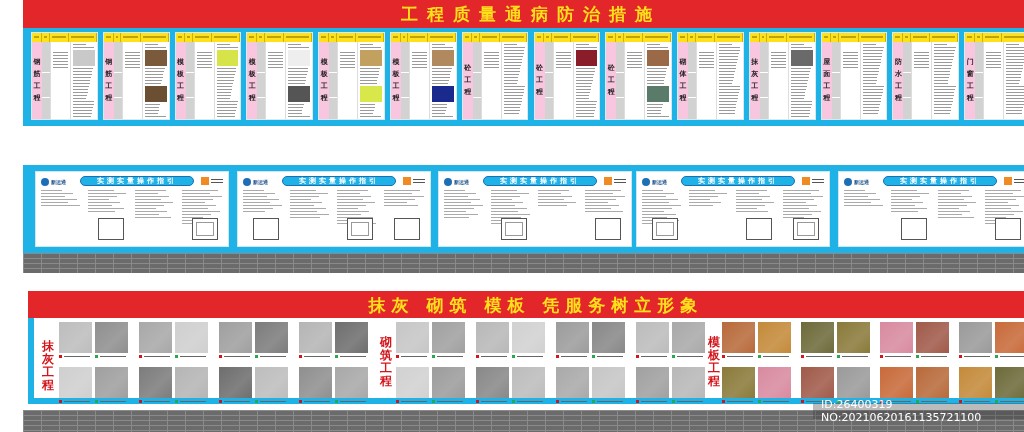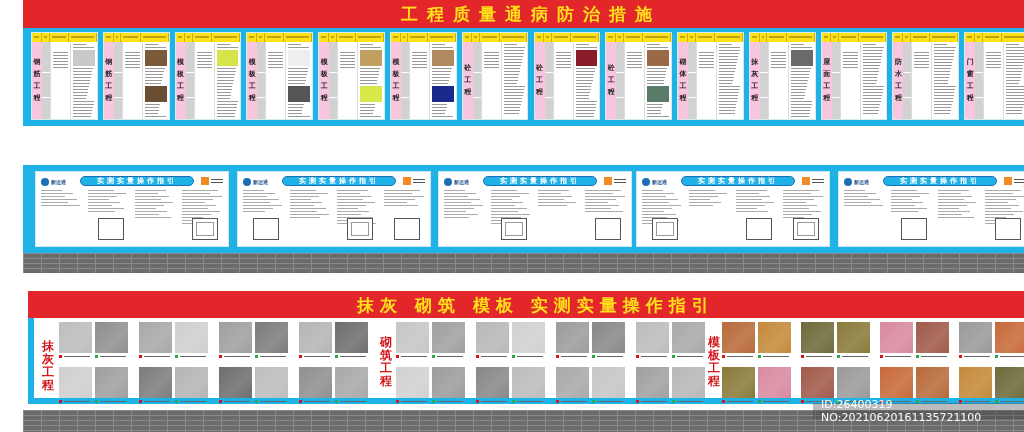--- a/index.html
+++ b/index.html
@@ -1177,21 +1177,21 @@
             <div class="txt" style="width: 79%; background: rgb(170, 170, 170);"></div>
             <div class="txt" style="width: 58%; background: rgb(170, 170, 170);"></div>
             <div class="diagram" style="left: 10px; bottom: 2px; width: 26px; height: 22px;"></div>
           </div>
         </div>
       </div>
     </div>
   <div class="brick" style="top:253px;height:20px;"></div>
 
   <div class="band3-title">
-    <span>抹灰  砌筑  模板  实测实量操作指引</span>
+    <span>抹灰  砌筑  模板  凭服务树立形象</span>
   </div>
   <div class="band3-body" id="band3-body">
       <div class="vlabel" style="left: 8px; top: 22px;">
         <span>抹</span>
         <span>灰</span>
         <span>工</span>
         <span>程</span>
       </div>
       <div class="vlabel" style="left: 346px; top: 18px;">
         <span>砌</span>

